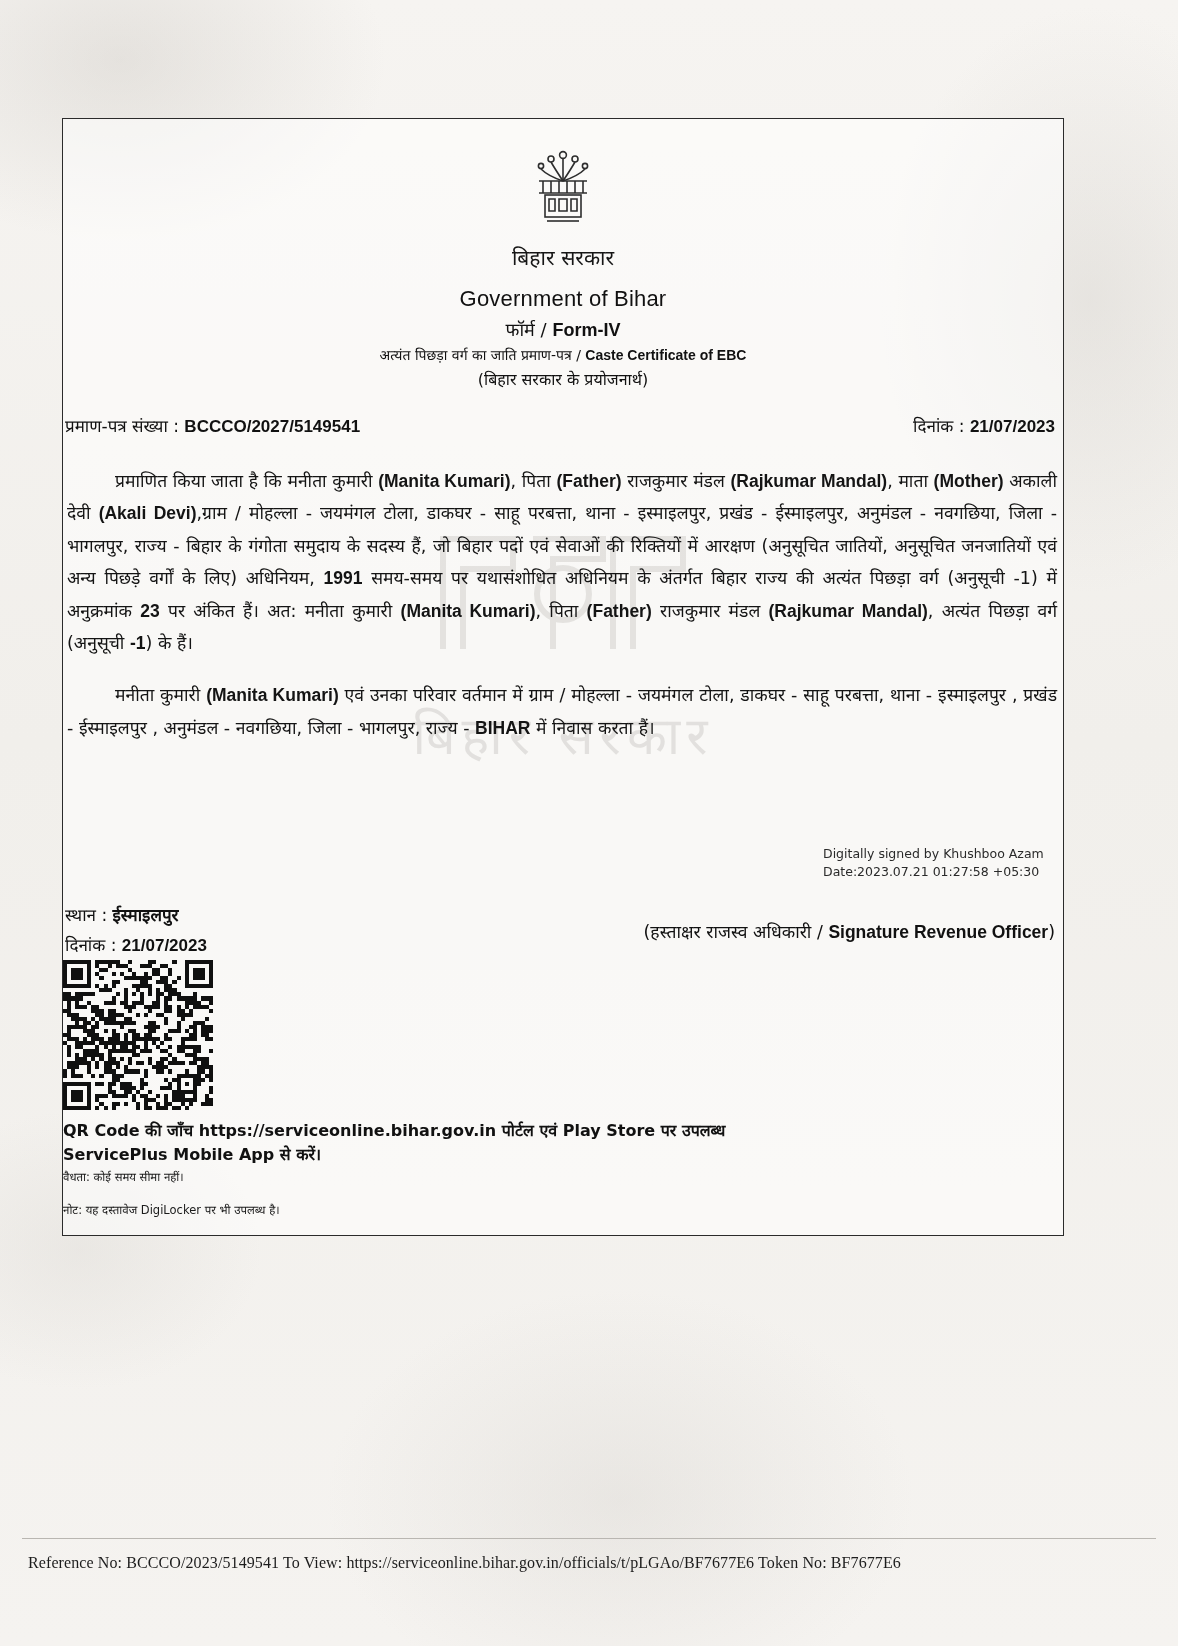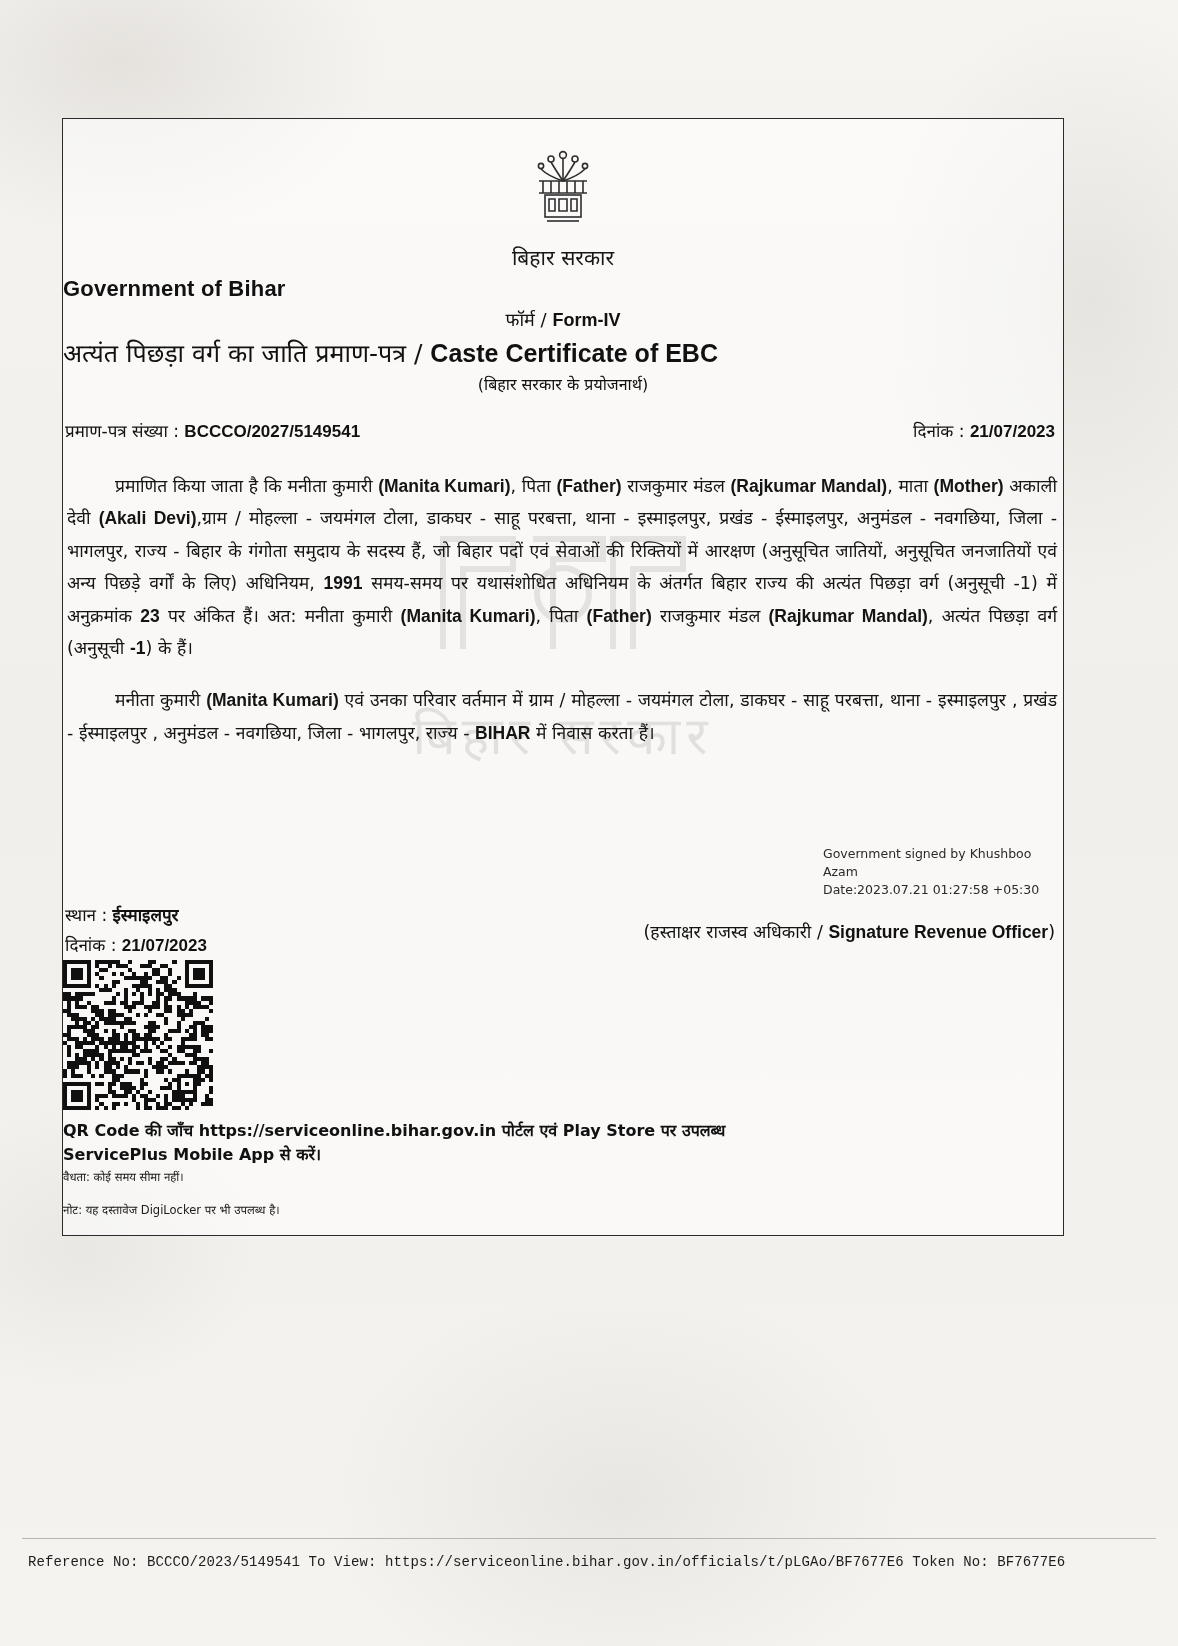--- a/index.html
+++ b/index.html
@@ -73,43 +73,45 @@
   }
   .emblem svg { display: inline-block; }
   .hindi-gov {
     text-align: center;
     font-family: "DejaVu Sans", sans-serif;
     font-size: 21px;
     margin-top: 6px;
     color: #161616;
   }
   .eng-gov {
+    text-align: center;
     font-size: 22px;
-    font-weight: bold;
-    margin-top: 5px;
+    font-weight: normal;
+    margin-top: 15px;
     letter-spacing: 0.2px;
   }
   .form-line {
     text-align: center;
     font-size: 18px;
     margin-top: 5px;
     font-family: "DejaVu Sans", sans-serif;
   }
   .form-line b { font-family: "Liberation Sans", sans-serif; }
 
   .district-line {
     text-align: center;
     font-size: 19px;
     margin-top: 22px;
     font-family: "DejaVu Sans", sans-serif;
     line-height: 1.55;
   }
   .district-line b { font-family: "Liberation Sans", sans-serif; }
   .caste-line {
-    font-size: 25px;
+    text-align: center;
+    font-size: 14px;
     margin-top: 4px;
     font-family: "DejaVu Sans", sans-serif;
   }
   .caste-line b { font-family: "Liberation Sans", sans-serif; }
   .purpose-line {
     text-align: center;
     font-size: 16px;
     margin-top: 4px;
     font-family: "DejaVu Sans", sans-serif;
   }
@@ -202,22 +204,22 @@
     left: 22px;
     top: 1538px;
     width: 1134px;
     height: 1px;
     background: #b9b6b1;
   }
   .footer-ref {
     position: absolute;
     left: 28px;
     top: 1554px;
-    font-size: 14px;
-    font-family: Liberation Mono, monospace;
+    font-size: 16px;
+    font-family: Liberation Serif, serif;
     color: #1c1c1c;
     letter-spacing: 0.1px;
   }
 </style>
 </head>
 <body>
 
 <div class="paper-noise"></div>
 
 <div class="doc-frame">
@@ -277,21 +279,21 @@
         <span>दिनांक : </span><span class="val">21/07/2023</span>
       </div>
     </div>
 
     <div class="body-wrap">
       <p class="para indent">प्रमाणित किया जाता है कि मनीता कुमारी <b>(Manita Kumari)</b>, पिता <b>(Father)</b> राजकुमार मंडल <b>(Rajkumar Mandal)</b>, माता <b>(Mother)</b> अकाली देवी <b>(Akali Devi)</b>,ग्राम / मोहल्ला - जयमंगल टोला, डाकघर - साहू परबत्ता, थाना - इस्माइलपुर, प्रखंड - ईस्माइलपुर, अनुमंडल - नवगछिया, जिला - भागलपुर, राज्य - बिहार के गंगोता समुदाय के सदस्य हैं, जो बिहार पदों एवं सेवाओं की रिक्तियों में आरक्षण (अनुसूचित जातियों, अनुसूचित जनजातियों एवं अन्य पिछड़े वर्गों के लिए) अधिनियम, <b>1991</b> समय-समय पर यथासंशोधित अधिनियम के अंतर्गत बिहार राज्य की अत्यंत पिछड़ा वर्ग (अनुसूची -1) में अनुक्रमांक <b>23</b> पर अंकित हैं। अत: मनीता कुमारी <b>(Manita Kumari)</b>, पिता <b>(Father)</b> राजकुमार मंडल <b>(Rajkumar Mandal)</b>, अत्यंत पिछड़ा वर्ग (अनुसूची <b>-1</b>) के हैं।</p>
       <p class="para indent">मनीता कुमारी <b>(Manita Kumari)</b> एवं उनका परिवार वर्तमान में ग्राम / मोहल्ला - जयमंगल टोला, डाकघर - साहू परबत्ता, थाना - इस्माइलपुर , प्रखंड - ईस्माइलपुर , अनुमंडल - नवगछिया, जिला - भागलपुर, राज्य - <b>BIHAR</b> में निवास करता हैं।</p>
     </div>
 
     <div class="digital-sign">
-      <div>Government signed by Khushboo Azam</div>
+      <div>Digitally signed by Khushboo Azam</div>
       <div>Date:2023.07.21 01:27:58 +05:30</div>
     </div>
 
     <div class="place-block">
       <div>
         <span>स्थान : </span><b>ईस्माइलपुर</b>
       </div>
       <div>
         <span>दिनांक : </span><b>21/07/2023</b>
       </div>

